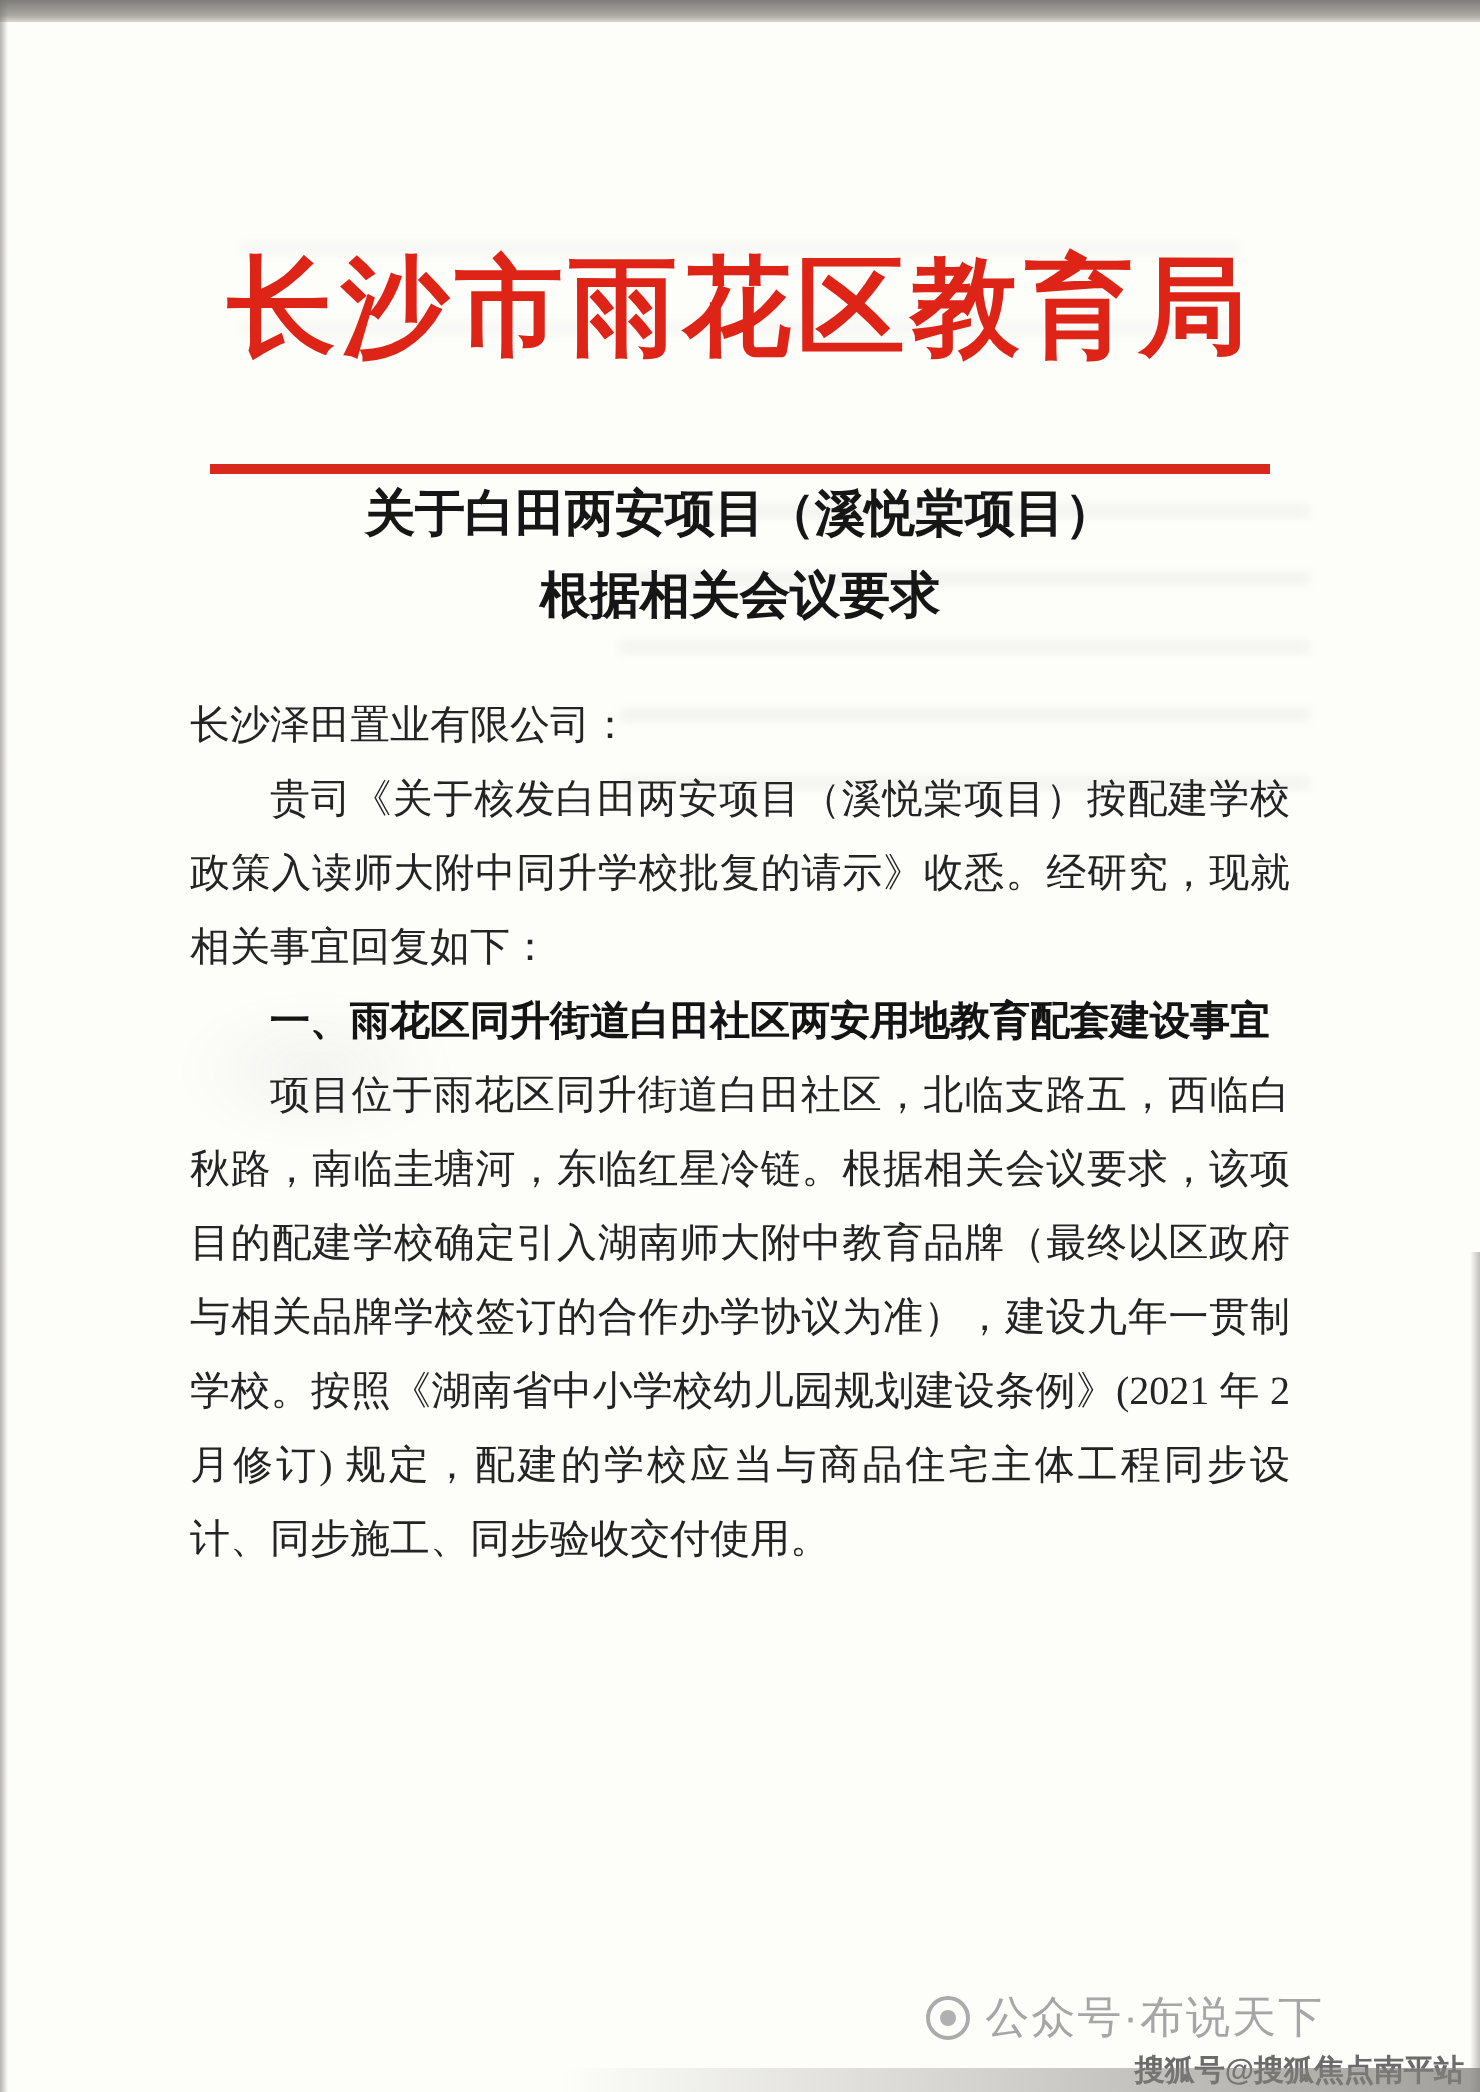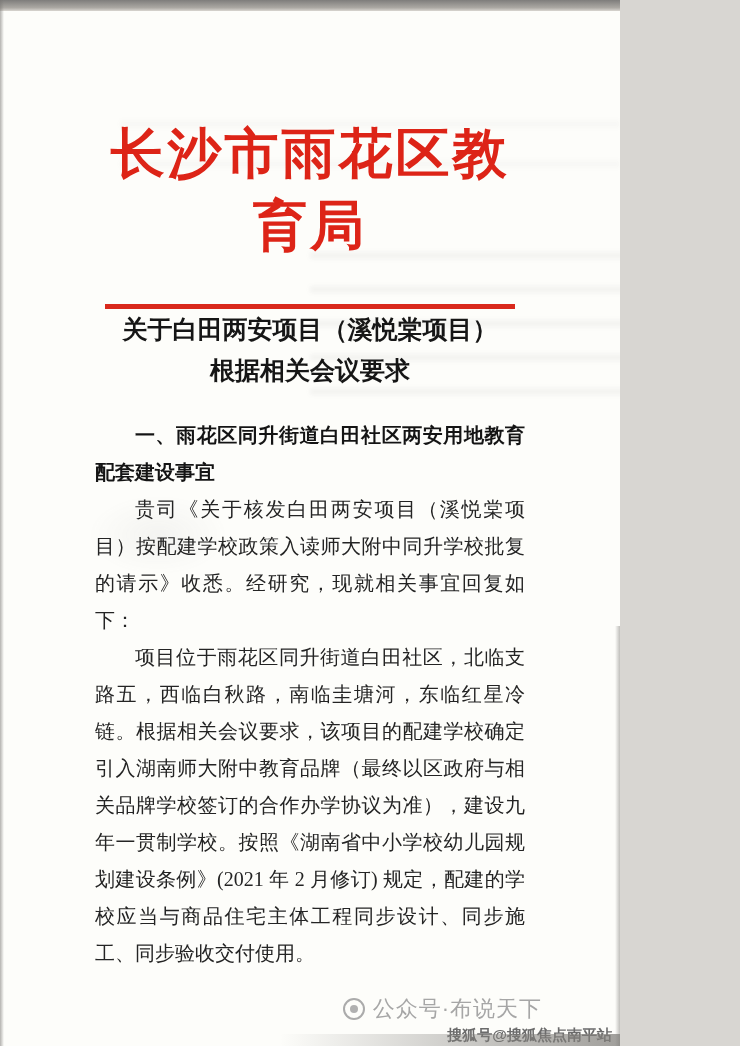--- a/index.html
+++ b/index.html
@@ -4,21 +4,21 @@
 <style>
   html, body { margin: 0; padding: 0; }
   body {
     width: 740px; height: 1046px;
     background: #d8d6d2;
     font-family: "Liberation Serif", serif;
     overflow: hidden;
   }
   .scan {
     position: relative;
-    width: 620px; height: 1046px;
+    width: 740px; height: 1046px;
     background: #fdfdfa;
     overflow: hidden;
   }
   
   .edge-top {
     position: absolute; top: 0; left: 0; right: 0; height: 11px;
     background: linear-gradient(to bottom, #7e7d7b, #aba8a3 70%, #d9d6d0);
   }
   .edge-left {
     position: absolute; top: 0; left: 0; bottom: 0; width: 4px;
@@ -143,22 +143,23 @@
     <h1 class="agency">长沙市雨花区教育局</h1>
 
     <div class="red-rule"></div>
 
     <div class="doc-title">
       <div>关于白田两安项目（溪悦棠项目）</div>
       <div>根据相关会议要求</div>
     </div>
 
     <div class="letter-body">
+      <p>长沙泽田置业有限公司：</p>
+      <p class="indent">贵司《关于核发白田两安项目（溪悦棠项目）按配建学校政策入读师大附中同升学校批复的请示》收悉。经研究，现就相关事宜回复如下：</p>
       <p class="indent sec-heading">一、雨花区同升街道白田社区两安用地教育配套建设事宜</p>
-      <p class="indent">贵司《关于核发白田两安项目（溪悦棠项目）按配建学校政策入读师大附中同升学校批复的请示》收悉。经研究，现就相关事宜回复如下：</p>
       <p class="indent">项目位于雨花区同升街道白田社区，北临支路五，西临白秋路，南临圭塘河，东临红星冷链。根据相关会议要求，该项目的配建学校确定引入湖南师大附中教育品牌（最终以区政府与相关品牌学校签订的合作办学协议为准），建设九年一贯制学校。按照《湖南省中小学校幼儿园规划建设条例》(2021 年 2 月修订) 规定，配建的学校应当与商品住宅主体工程同步设计、同步施工、同步验收交付使用。</p>
     </div>
 
   </div>
 
   <div class="wm-wechat">
     <span class="wm-icon"></span>
     <span>公众号·布说天下</span>
   </div>
 

